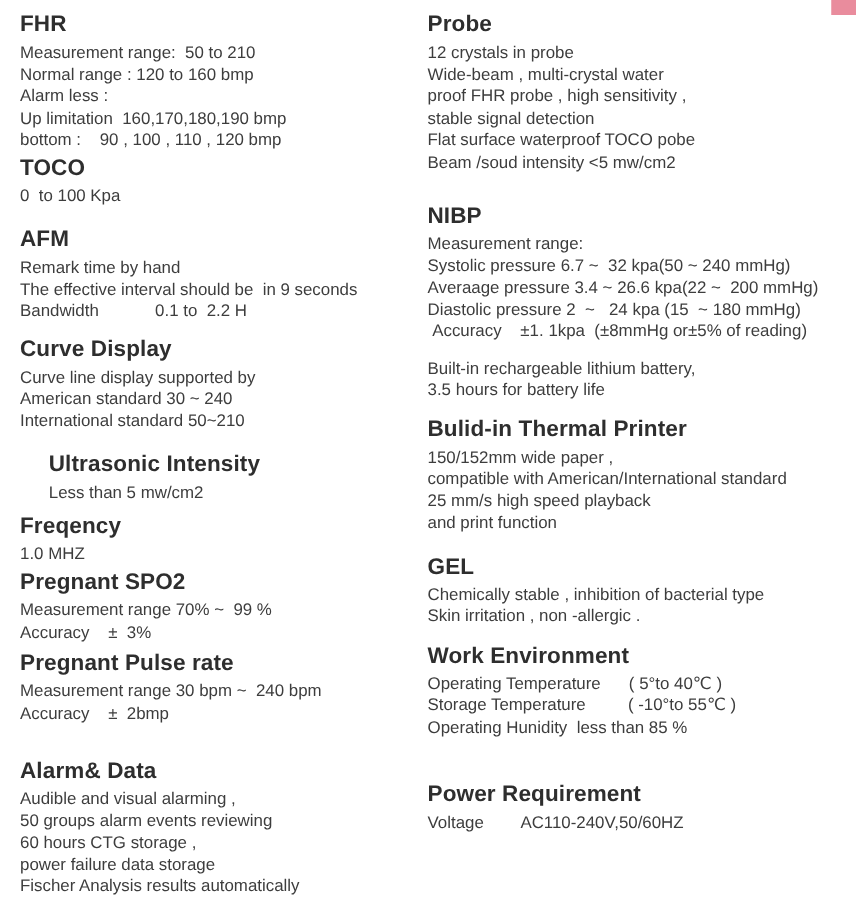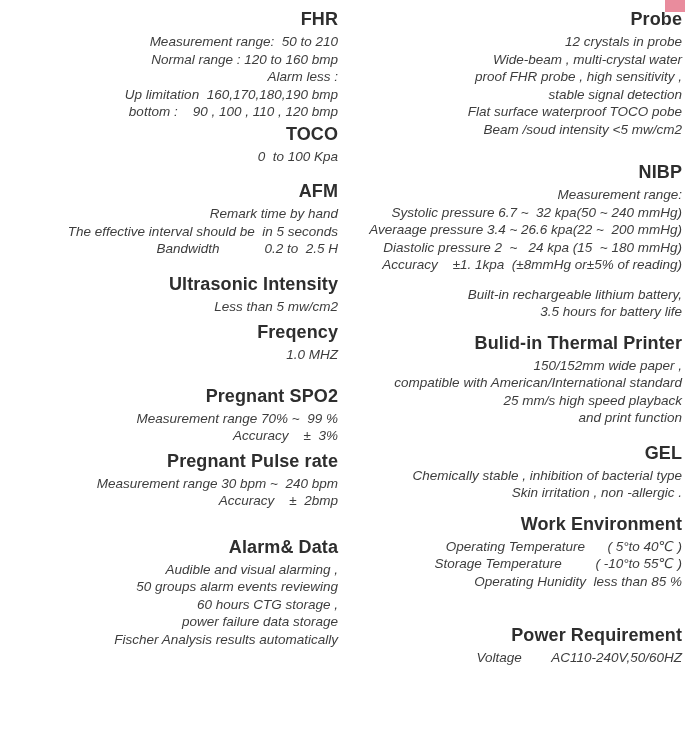--- a/index.html
+++ b/index.html
@@ -11,47 +11,45 @@
     font-family: "Liberation Sans", "DejaVu Sans", sans-serif;
   }
   .corner-accent {
     position: absolute;
     top: 0; right: 0;
     width: 20px; height: 12px;
   }
   .col {
     position: absolute;
     top: 8px;
-    text-align: right;
   }
   .col-left  { left: 16px;  width: 322px; }
   .col-right { left: 342px; width: 340px; }
   .spec h2 {
     margin: 0 0 3px 0;
     font-size: 18px;
     line-height: 22px;
     font-weight: 700;
     color: #2e2e2e;
     letter-spacing: 0.1px;
   }
   .spec .ln {
     margin: 0;
     font-size: 13.5px;
     line-height: 17.5px;
     color: #3d3d3d;
     white-space: pre-wrap;
-    font-style: italic;
   }
   
   .ml-toco  { margin-top: 2px; }
   .ml-afm   { margin-top: 15px; }
   .ml-curve { margin-top: 10px; }
   .ml-ultra { margin-top: 15px; margin-left: 23px; }
   .ml-freq  { margin-top: 6px;  }
-  .ml-spo2  { margin-top: 21px;  }
+  .ml-spo2  { margin-top: 3px;  }
   .ml-pulse { margin-top: 5px; }
   .ml-alarm { margin-top: 26px; }
   .mr-nibp  { margin-top: 23px; }
   .mr-batt  { margin-top: 12px; }
   .mr-print { margin-top: 11px; }
   .mr-gel   { margin-top: 15px; }
   .mr-work  { margin-top: 11px; }
   .mr-power { margin-top: 34px; }
 </style>
 </head>
@@ -73,24 +71,30 @@
     </section>
 
     <section class="spec ml-toco">
       <h2>TOCO</h2>
       <p class="ln">0  to 100 Kpa</p>
     </section>
 
     <section class="spec ml-afm">
       <h2>AFM</h2>
       <p class="ln">Remark time by hand</p>
-      <p class="ln">The effective interval should be  in 5 seconds</p>
-      <p class="ln">Bandwidth            0.2 to  2.5 H</p>
+      <p class="ln">The effective interval should be  in 9 seconds</p>
+      <p class="ln">Bandwidth            0.1 to  2.2 H</p>
     </section>
 
+    <section class="spec ml-curve">
+      <h2>Curve Display</h2>
+      <p class="ln">Curve line display supported by</p>
+      <p class="ln">American standard 30 ~ 240</p>
+      <p class="ln">International standard 50~210</p>
+    </section>
 
     <section class="spec ml-ultra">
       <h2>Ultrasonic Intensity</h2>
       <p class="ln">Less than 5 mw/cm2</p>
     </section>
 
     <section class="spec ml-freq">
       <h2>Freqency</h2>
       <p class="ln">1.0 MHZ</p>
     </section>

